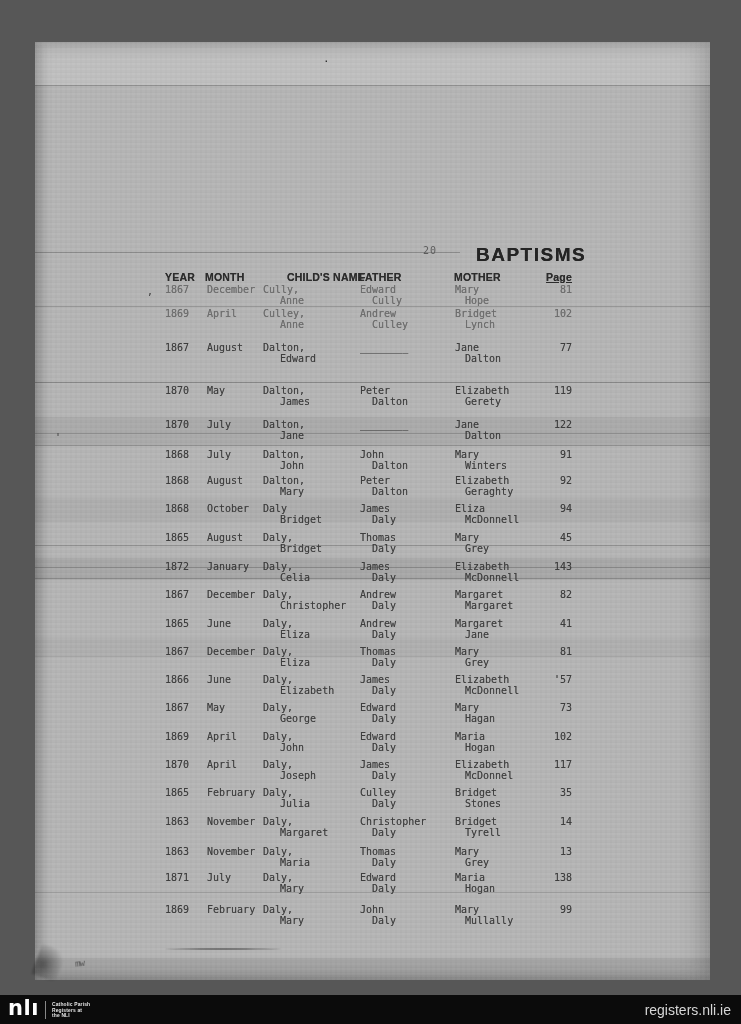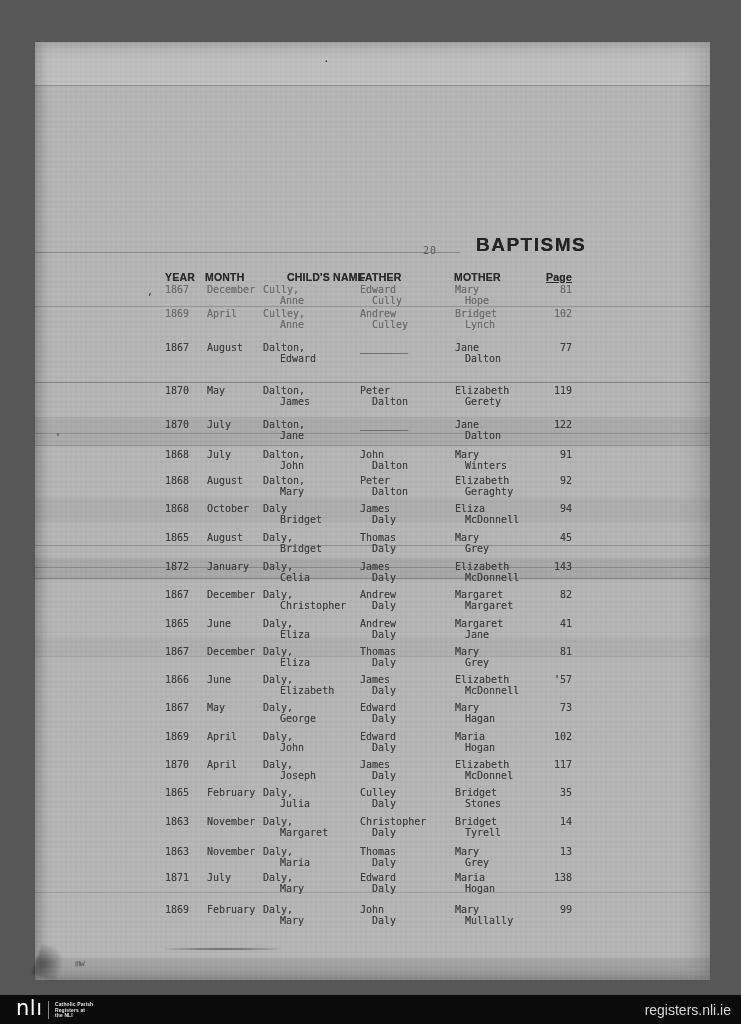--- a/index.html
+++ b/index.html
@@ -21,21 +21,21 @@
     background:
       repeating-linear-gradient(180deg, rgba(0,0,0,0.022) 0 1px, rgba(255,255,255,0.025) 1px 3px, rgba(0,0,0,0.012) 3px 5px),
       repeating-linear-gradient(90deg, rgba(0,0,0,0.012) 0 2px, rgba(255,255,255,0.015) 2px 5px);
   }
   .band{position:absolute;left:0;width:675px;pointer-events:none;}
   .hline{position:absolute;height:1px;background:rgba(20,20,20,0.45);pointer-events:none;}
 
   
   .pageno{position:absolute;left:388px;top:203px;font-size:10px;color:#5c5c5c;letter-spacing:1px;}
   .title{
-    position:absolute;left:441px;top:192px;
+    position:absolute;left:441px;top:202px;
     font-family:"Liberation Sans","DejaVu Sans",sans-serif;font-weight:bold;
     font-size:19px;letter-spacing:1.5px;color:#242424;text-shadow:0 0 0.6px #242424;
   }
   .colhead{
     position:absolute;top:229px;
     font-family:"Liberation Sans","DejaVu Sans",sans-serif;font-weight:bold;
     font-size:10.5px;color:#2c2c2c;letter-spacing:0.2px;text-shadow:0 0 0.5px rgba(0,0,0,0.6);
   }
   .colhead.right{text-align:right;}
 
@@ -64,22 +64,22 @@
     filter:blur(1px);transform:rotate(20deg);}
   .squiggle{position:absolute;left:40px;top:915px;width:34px;height:10px;pointer-events:none;
     color:rgba(30,30,30,0.6);font-size:9px;letter-spacing:-1px;filter:blur(0.4px);transform:rotate(-6deg);}
 
   
   .footer{
     position:absolute;left:0;bottom:0;width:741px;height:29px;background:var(--bar);
     display:flex;align-items:center;
   }
   .nli-logo{
-    font-family:"DejaVu Sans",sans-serif;font-weight:normal;color:#ffffff;
-    font-size:21px;line-height:21px;letter-spacing:0.5px;margin-left:16px;margin-top:-2px;
+    font-family:"DejaVu Sans",sans-serif;font-weight:bold;color:#ffffff;
+    font-size:21px;line-height:21px;letter-spacing:0.5px;margin-left:8px;margin-top:-2px;
   }
   .footer-divider{width:1px;height:18px;background:#888;margin-left:6px;margin-right:6px;}
   .footer-caption{
     font-family:"Liberation Sans","DejaVu Sans",sans-serif;font-weight:bold;color:#e8e8e8;
     font-size:6px;line-height:6.5px;letter-spacing:0.2px;transform:scale(0.82);transform-origin:left center;
   }
   .footer-site{
     margin-left:auto;margin-right:10px;
     font-family:"Liberation Sans","DejaVu Sans",sans-serif;
     font-size:14px;color:#d6d6d6;

